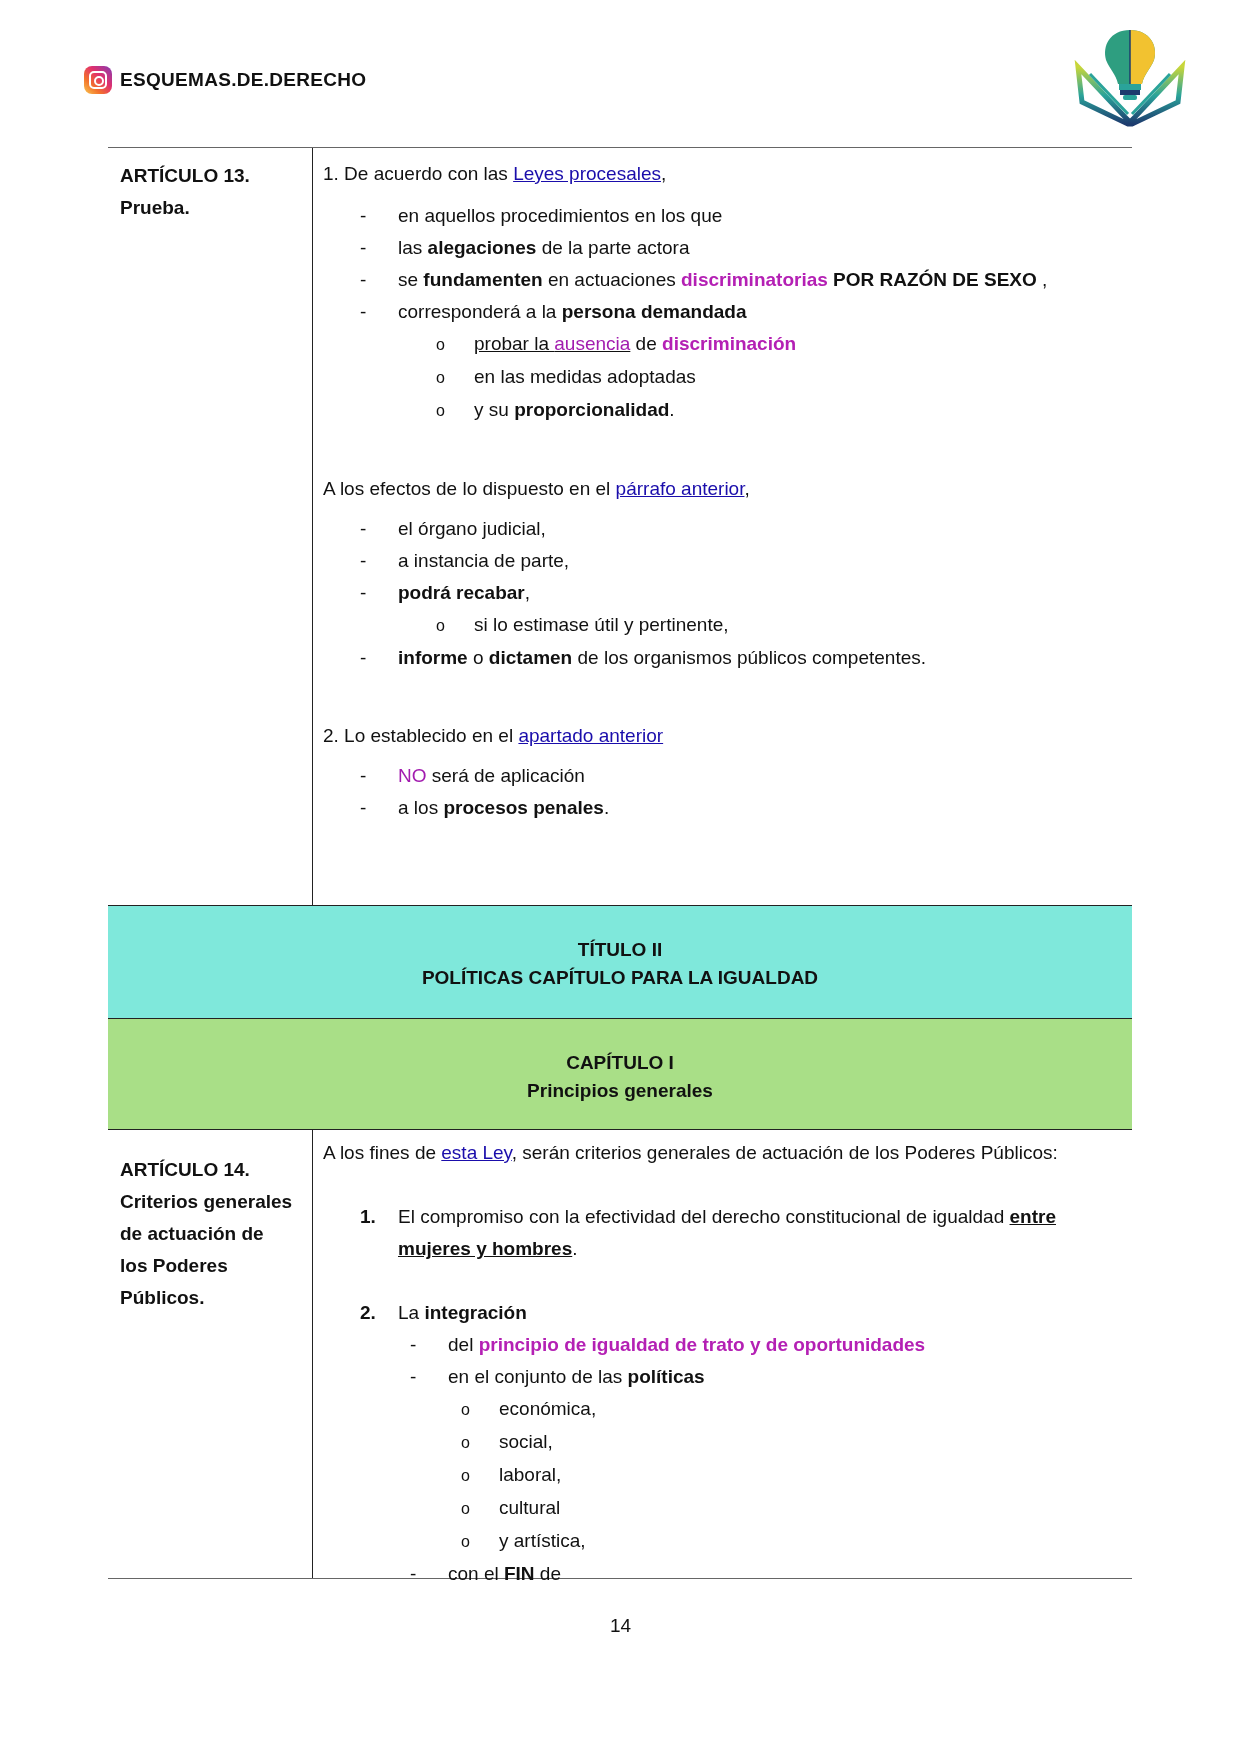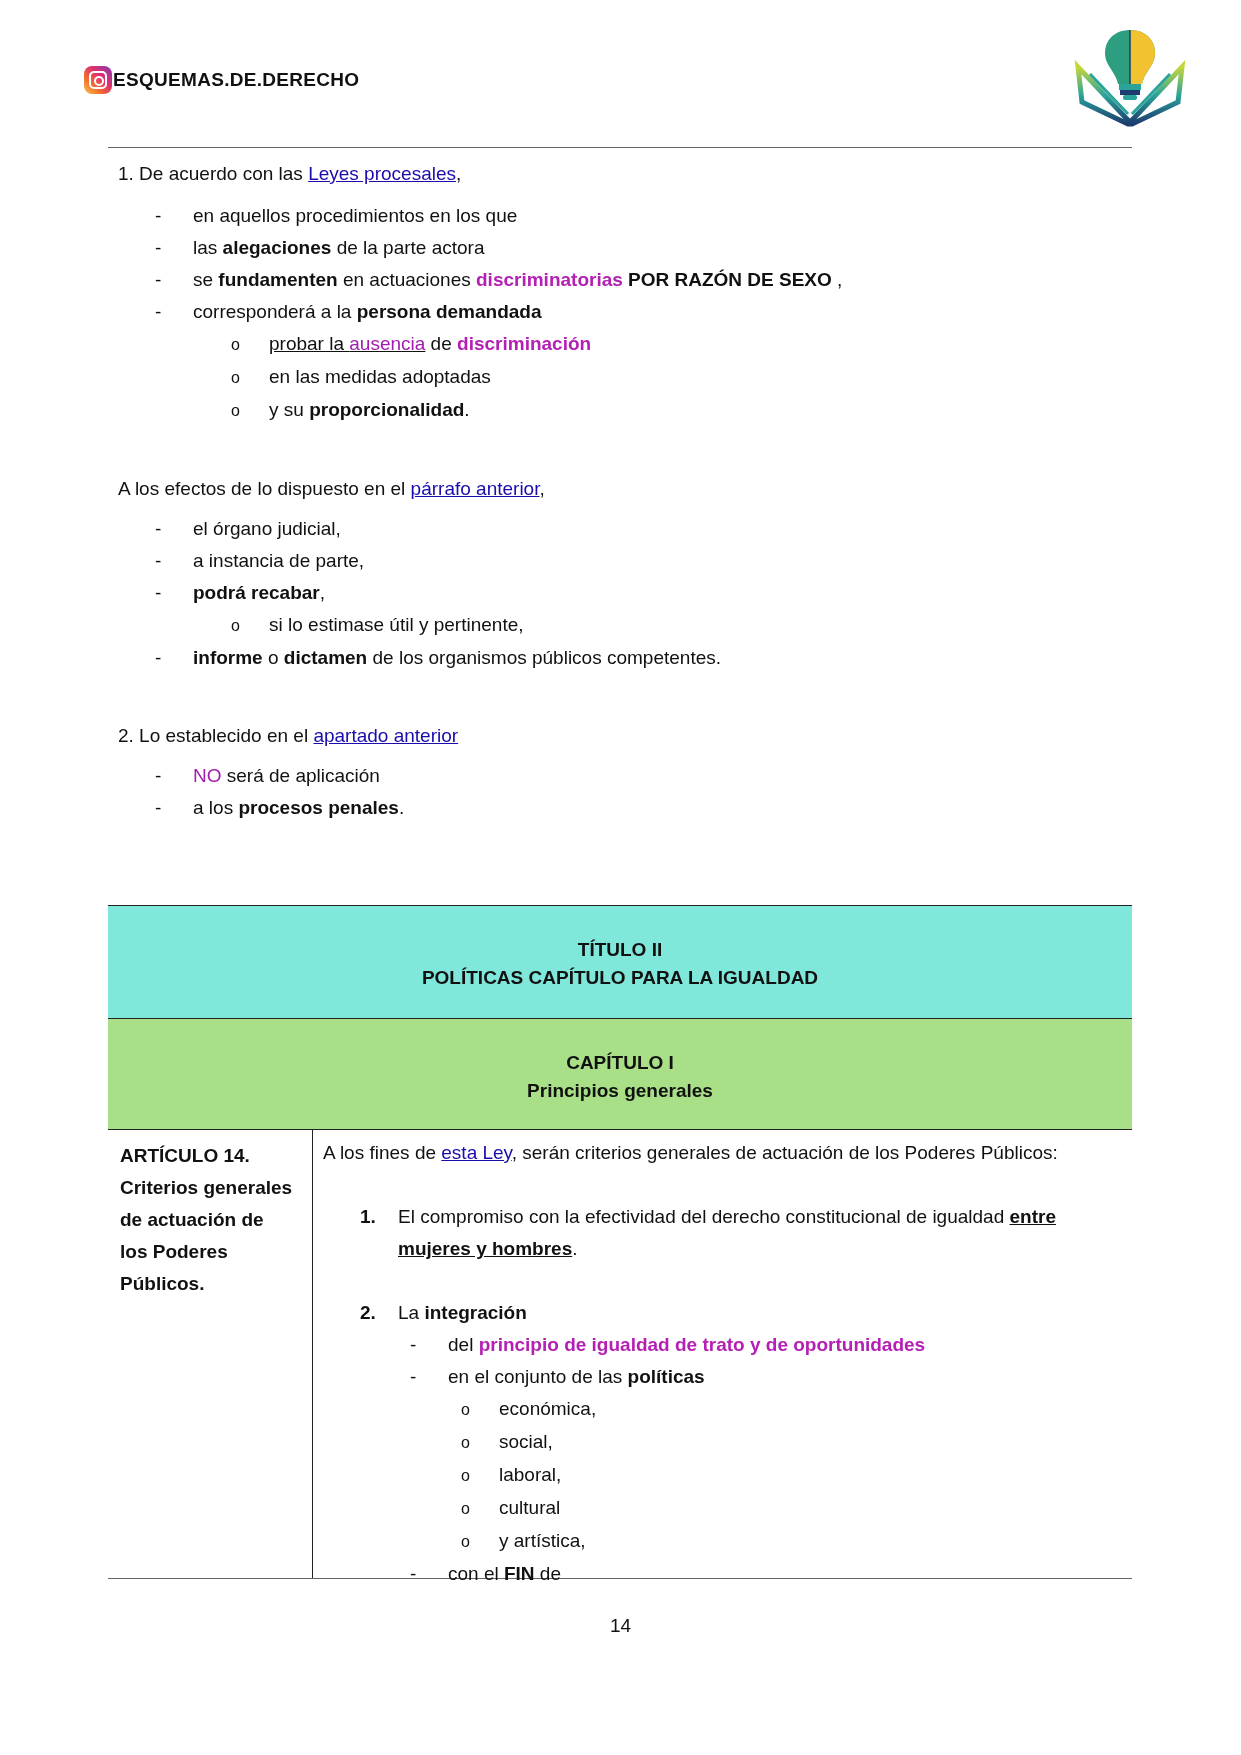--- a/index.html
+++ b/index.html
@@ -1,18 +1,18 @@
 <!DOCTYPE html>
 <html><head>
 <meta charset="utf-8">
 <style>
   html, body { margin:0; padding:0; background:#ffffff; }
   body { width:1241px; height:1755px; position:relative; overflow:hidden;
          font-family:"Liberation Sans", "DejaVu Sans", sans-serif; color:#111; }
-  .header-brand { position:absolute; left:84px; top:66px; display:flex; align-items:center; gap:1px; }
+  .header-brand { position:absolute; left:84px; top:66px; display:flex; align-items:center; gap:8px; }
   .ig-icon { width:28px; height:28px; border-radius:8px;
              background:linear-gradient(45deg,#f9c74f 0%,#f3722c 30%,#e1306c 60%,#833ab4 100%);
              position:relative; }
   .ig-icon::before { content:""; position:absolute; left:5px; top:5px; width:14px; height:14px;
              border:2.5px solid #fff; border-radius:5px; }
   .ig-icon::after { content:""; position:absolute; left:10px; top:10px; width:6px; height:6px;
              border:2px solid #fff; border-radius:50%; }
   .brand-text { font-weight:bold; font-size:19px; letter-spacing:0.3px; color:#111; }
   .logo { position:absolute; left:1070px; top:22px; width:120px; height:105px; }
 
@@ -70,20 +70,24 @@
   <path d="M60 8 C80 8 88 24 84 38 C80 48 74 52 72 62 L60 62 Z" fill="#f2c230"></path>
   <path d="M60 8 L60 62" stroke="#1d3b6e" stroke-width="1.5"></path>
   <rect x="49" y="62" width="22" height="6" fill="#2aa39a"></rect>
   <rect x="50" y="68" width="20" height="5" fill="#1d3b6e"></rect>
   <rect x="53" y="73" width="14" height="5" rx="2" fill="#2aa39a"></rect>
 </svg>
 
 <div class="doc-table">
 
   <div class="row article" style="height:757px;">
+    <div class="left-col">
+      <div>ARTÍCULO 13.</div>
+      <div>Prueba.</div>
+    </div>
     <div class="right-col">
       <div class="line">
         <span>1. De acuerdo con las </span><span class="link">Leyes procesales</span><span>,</span>
       </div>
       <div class="gap-s" style="height:10px"></div>
       <div class="line lvl1"><span class="dash">-</span><span>en aquellos procedimientos en los que</span></div>
       <div class="line lvl1"><span class="dash">-</span><span>las </span><span class="b">alegaciones</span><span> de la parte actora</span></div>
       <div class="line lvl1"><span class="dash">-</span><span>se </span><span class="b">fundamenten</span><span> en actuaciones </span><span class="mag">discriminatorias</span><span class="b"> POR RAZÓN DE SEXO</span><span> ,</span></div>
       <div class="line lvl1"><span class="dash">-</span><span>corresponderá a la </span><span class="b">persona demandada</span></div>
       <div class="line lvl2"><span class="circ">o</span><span class="ul"><span>probar la </span><span class="red">ausencia</span></span><span> de </span><span class="mag">discriminación</span></div>
@@ -115,21 +119,21 @@
     <div>TÍTULO II</div>
     <div>POLÍTICAS CAPÍTULO PARA LA IGUALDAD</div>
   </div>
 
   <div class="band capitulo">
     <div>CAPÍTULO I</div>
     <div>Principios generales</div>
   </div>
 
   <div class="row" style="height:448px;">
-    <div class="left-col" style="padding-top:10px;">
+    <div class="left-col" style="padding-top:24px;">
       <div>ARTÍCULO 14.</div>
       <div>Criterios generales</div>
       <div>de actuación de</div>
       <div>los Poderes</div>
       <div>Públicos.</div>
     </div>
     <div class="right-col" style="padding-top:7px;">
       <div class="line">
         <span>A los fines de </span><span class="link">esta Ley</span><span>, serán criterios generales de actuación de los Poderes Públicos:</span>
       </div>

